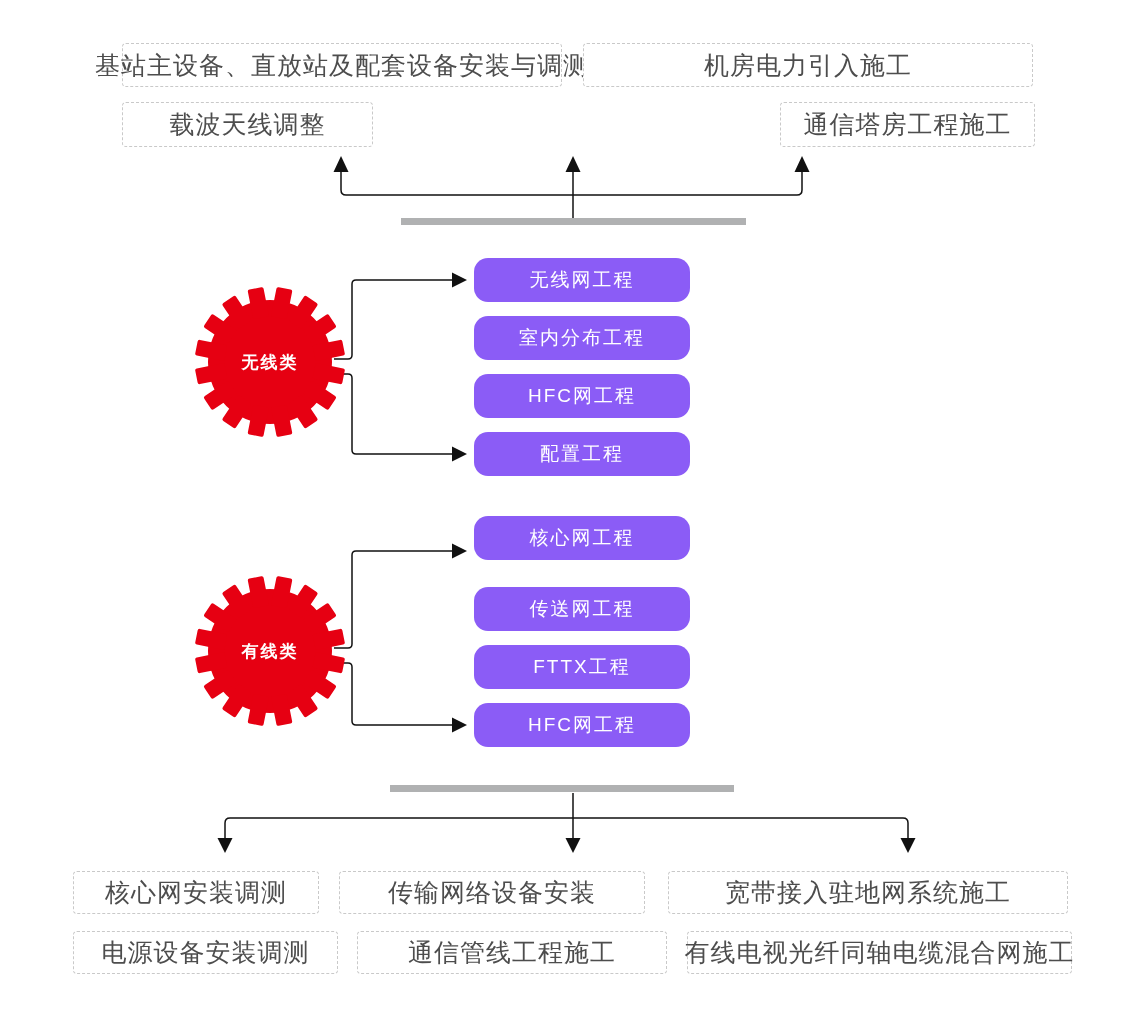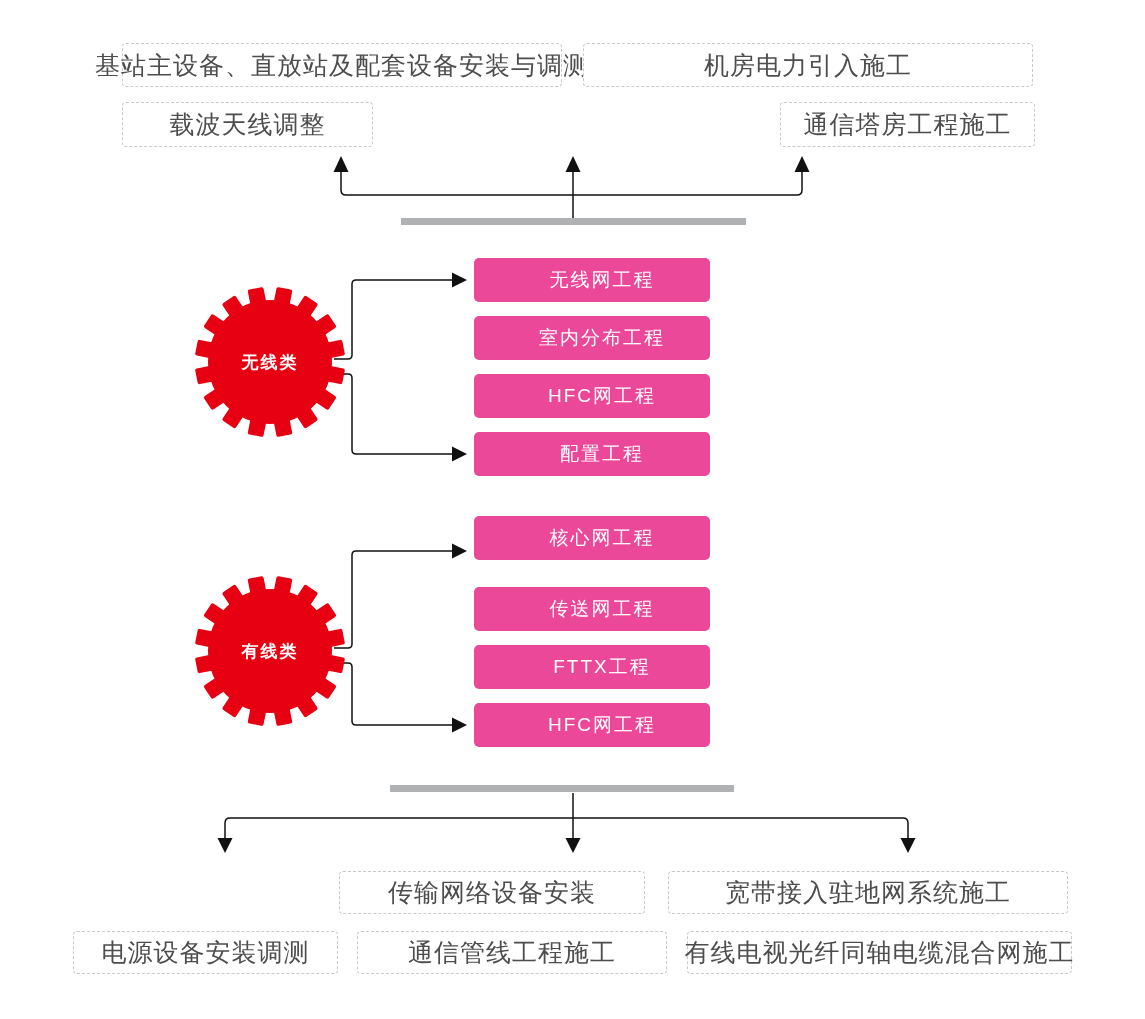--- a/index.html
+++ b/index.html
@@ -3,23 +3,23 @@
 <meta charset="utf-8">
 <style>
   html,body{margin:0;padding:0;background:#fff;}
   body{width:1145px;height:1019px;position:relative;overflow:hidden;
        font-family:"Liberation Sans",sans-serif;}
   .canvas{position:absolute;left:0;top:0;width:1145px;height:1019px;}
   .dashed-box{position:absolute;box-sizing:border-box;border:1px dashed #c9c9c9;
       border-radius:4px;background:#ffffff;display:flex;align-items:center;
       justify-content:center;font-size:25px;color:#4d4d4d;letter-spacing:1px;
       white-space:nowrap;}
-  .red-btn{position:absolute;width:216px;height:44px;background:#ec4899;
-      border-radius:5px;display:flex;align-items:center;justify-content:center;
-      color:#ffffff;font-size:19px;letter-spacing:2px;white-space:nowrap;padding-left:20px;}
+  .red-btn{position:absolute;width:216px;height:44px;background:#8b5cf6;
+      border-radius:14px;display:flex;align-items:center;justify-content:center;
+      color:#ffffff;font-size:19px;letter-spacing:2px;white-space:nowrap;}
   .bar{position:absolute;height:7px;background:#b0b1b2;}
   .gear-wrap{position:absolute;width:150px;height:150px;}
   .gear-label{position:absolute;width:150px;height:150px;display:flex;
       align-items:center;justify-content:center;color:#ffffff;font-weight:bold;
       font-size:17px;letter-spacing:2px;}
   svg.overlay{position:absolute;left:0;top:0;pointer-events:none;}
   .line{stroke:#111111;stroke-width:1.5;fill:none;}
   .head{fill:#111111;stroke:none;}
 </style>
 </head>
@@ -121,19 +121,20 @@
       </g>
     </svg>
   </div>
   <div class="gear-label" style="left:195px;top:576px;">有线类</div>
 
   <div class="red-btn" style="left:474px;top:516px;">核心网工程</div>
   <div class="red-btn" style="left:474px;top:645px;">FTTX工程</div>
   <div class="red-btn" style="left:474px;top:587px;">传送网工程</div>
   <div class="red-btn" style="left:474px;top:703px;">HFC网工程</div>
 
+  <div class="dashed-box" style="left:73px;top:871px;width:246px;height:43px;">核心网安装调测</div>
   <div class="dashed-box" style="left:339px;top:871px;width:306px;height:43px;">传输网络设备安装</div>
   <div class="dashed-box" style="left:668px;top:871px;width:400px;height:43px;">宽带接入驻地网系统施工</div>
   <div class="dashed-box" style="left:73px;top:931px;width:265px;height:43px;">电源设备安装调测</div>
   <div class="dashed-box" style="left:357px;top:931px;width:310px;height:43px;">通信管线工程施工</div>
   <div class="dashed-box" style="left:687px;top:931px;width:385px;height:43px;">有线电视光纤同轴电缆混合网施工</div>
 
 </div>
 
 </body></html>

